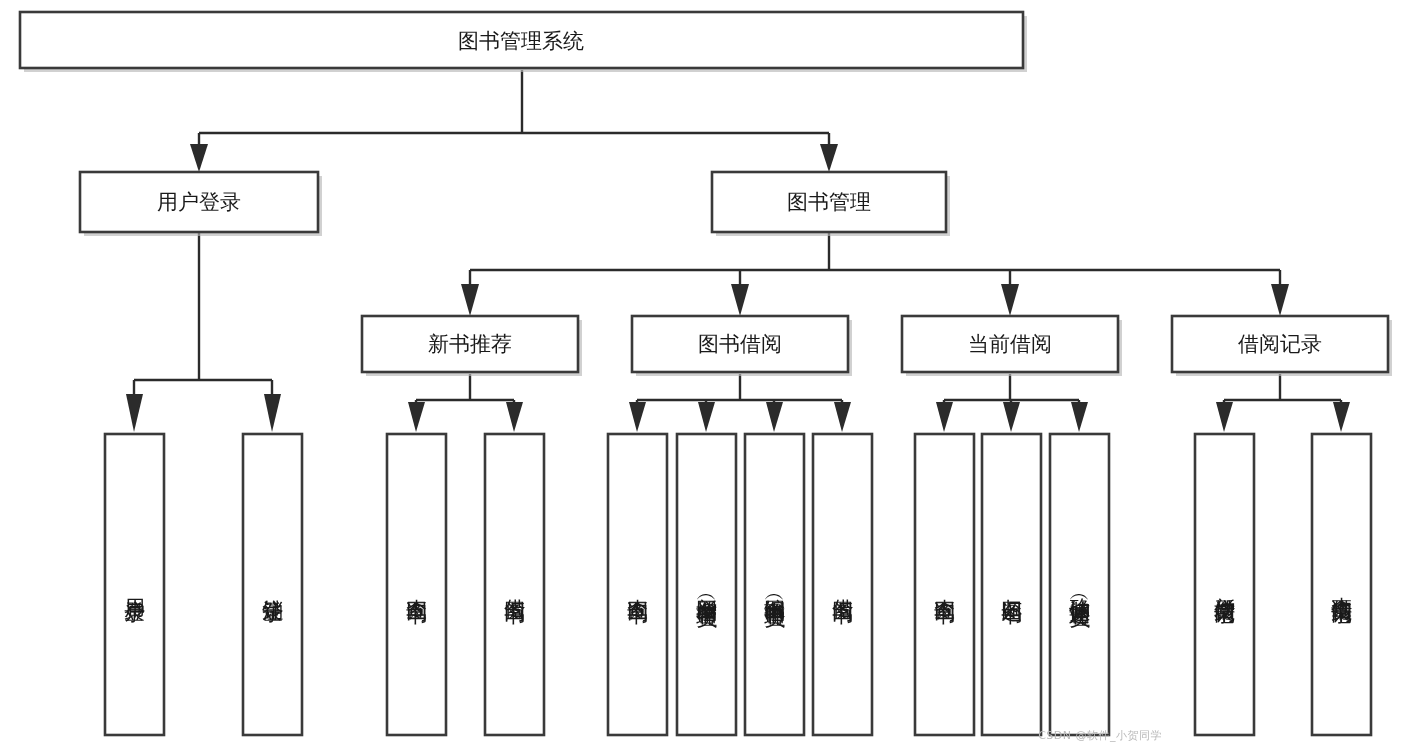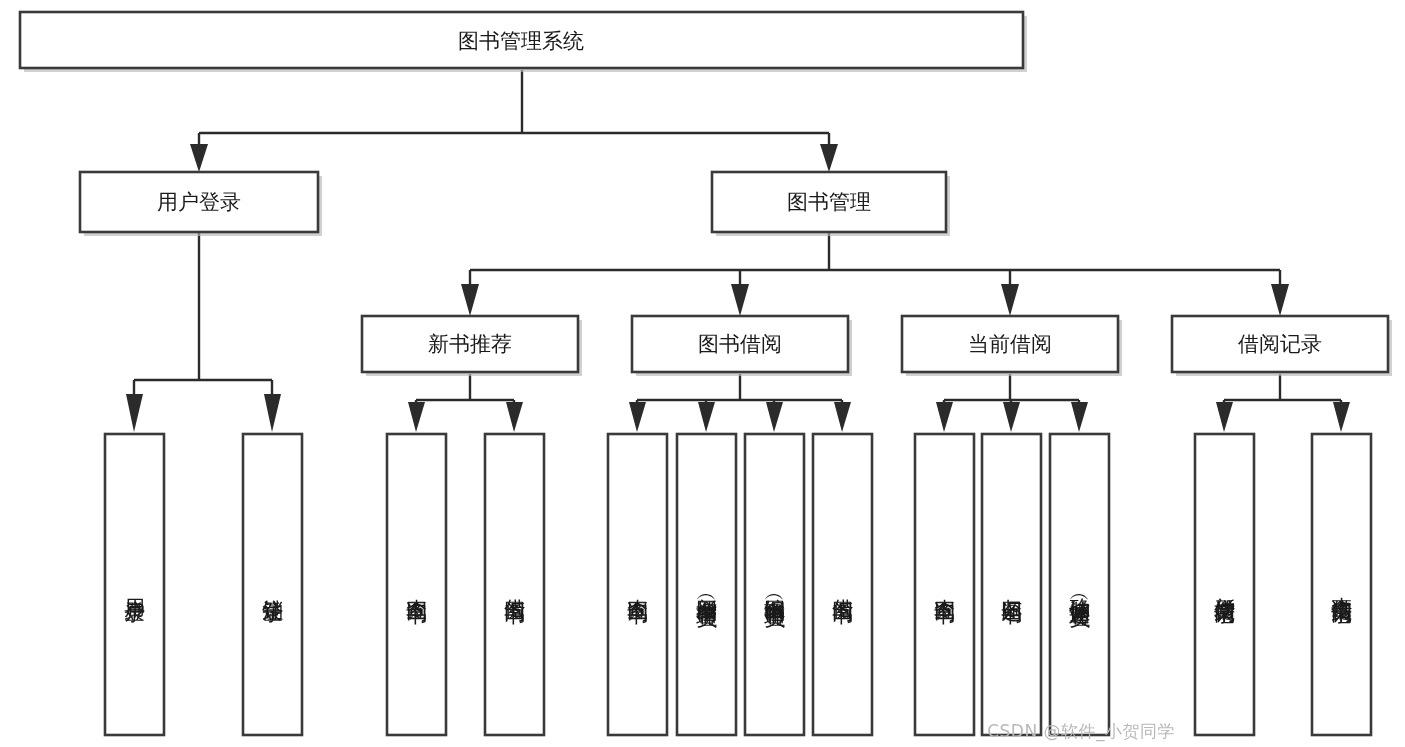--- a/index.html
+++ b/index.html
@@ -70,24 +70,24 @@
     white-space: pre;
     pointer-events: none;
   }
   .vlabel-wrap {
     position: absolute;
     display: flex;
     justify-content: center;
   }
   .watermark {
     position: absolute;
-    right: 8px;
+    right: 21px;
     bottom: 4px;
     font-family: "DejaVu Sans", "Liberation Sans", sans-serif;
-    font-size: 17px;
+    font-size: 11px;
     color: #b9b9b9;
     letter-spacing: 0.5px;
     white-space: nowrap;
   }
 </style>
 </head>
 <body>
 
 <div id="diagram-root">
 

